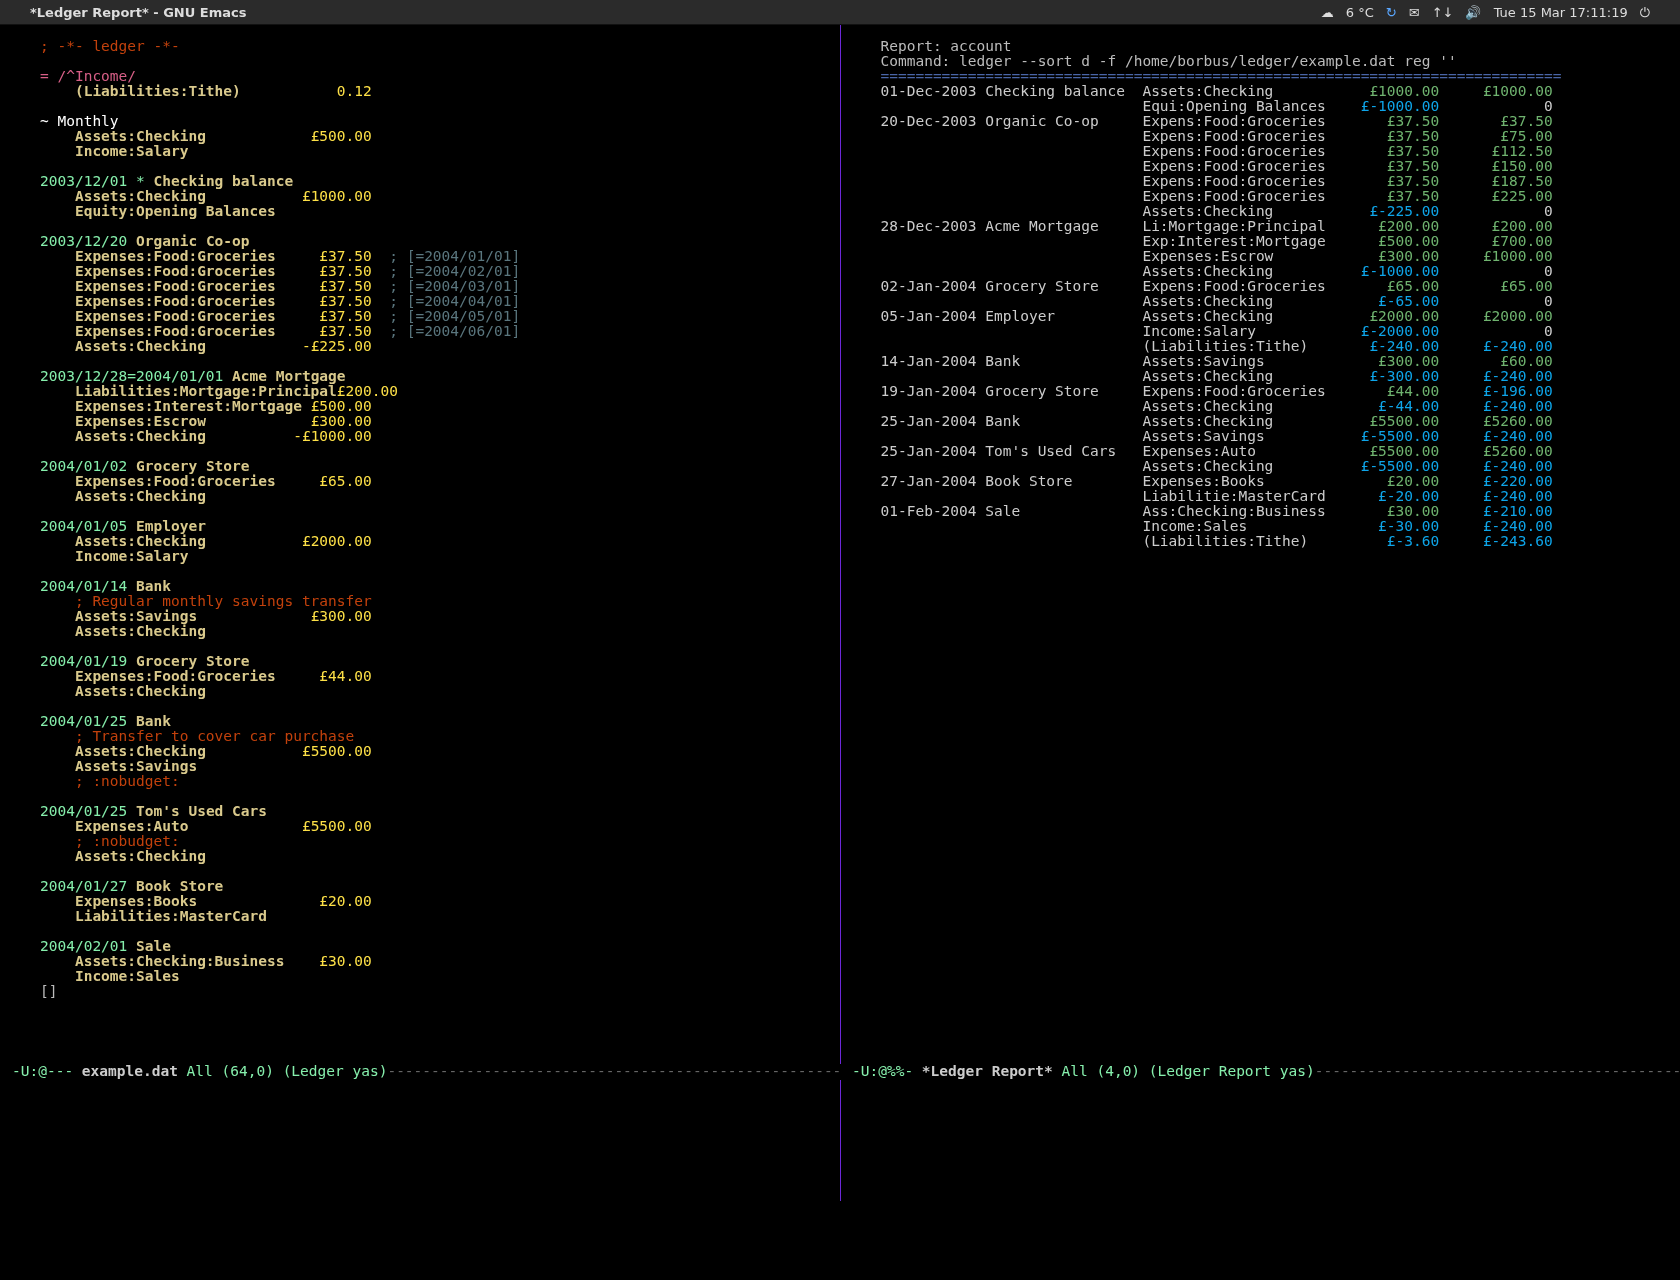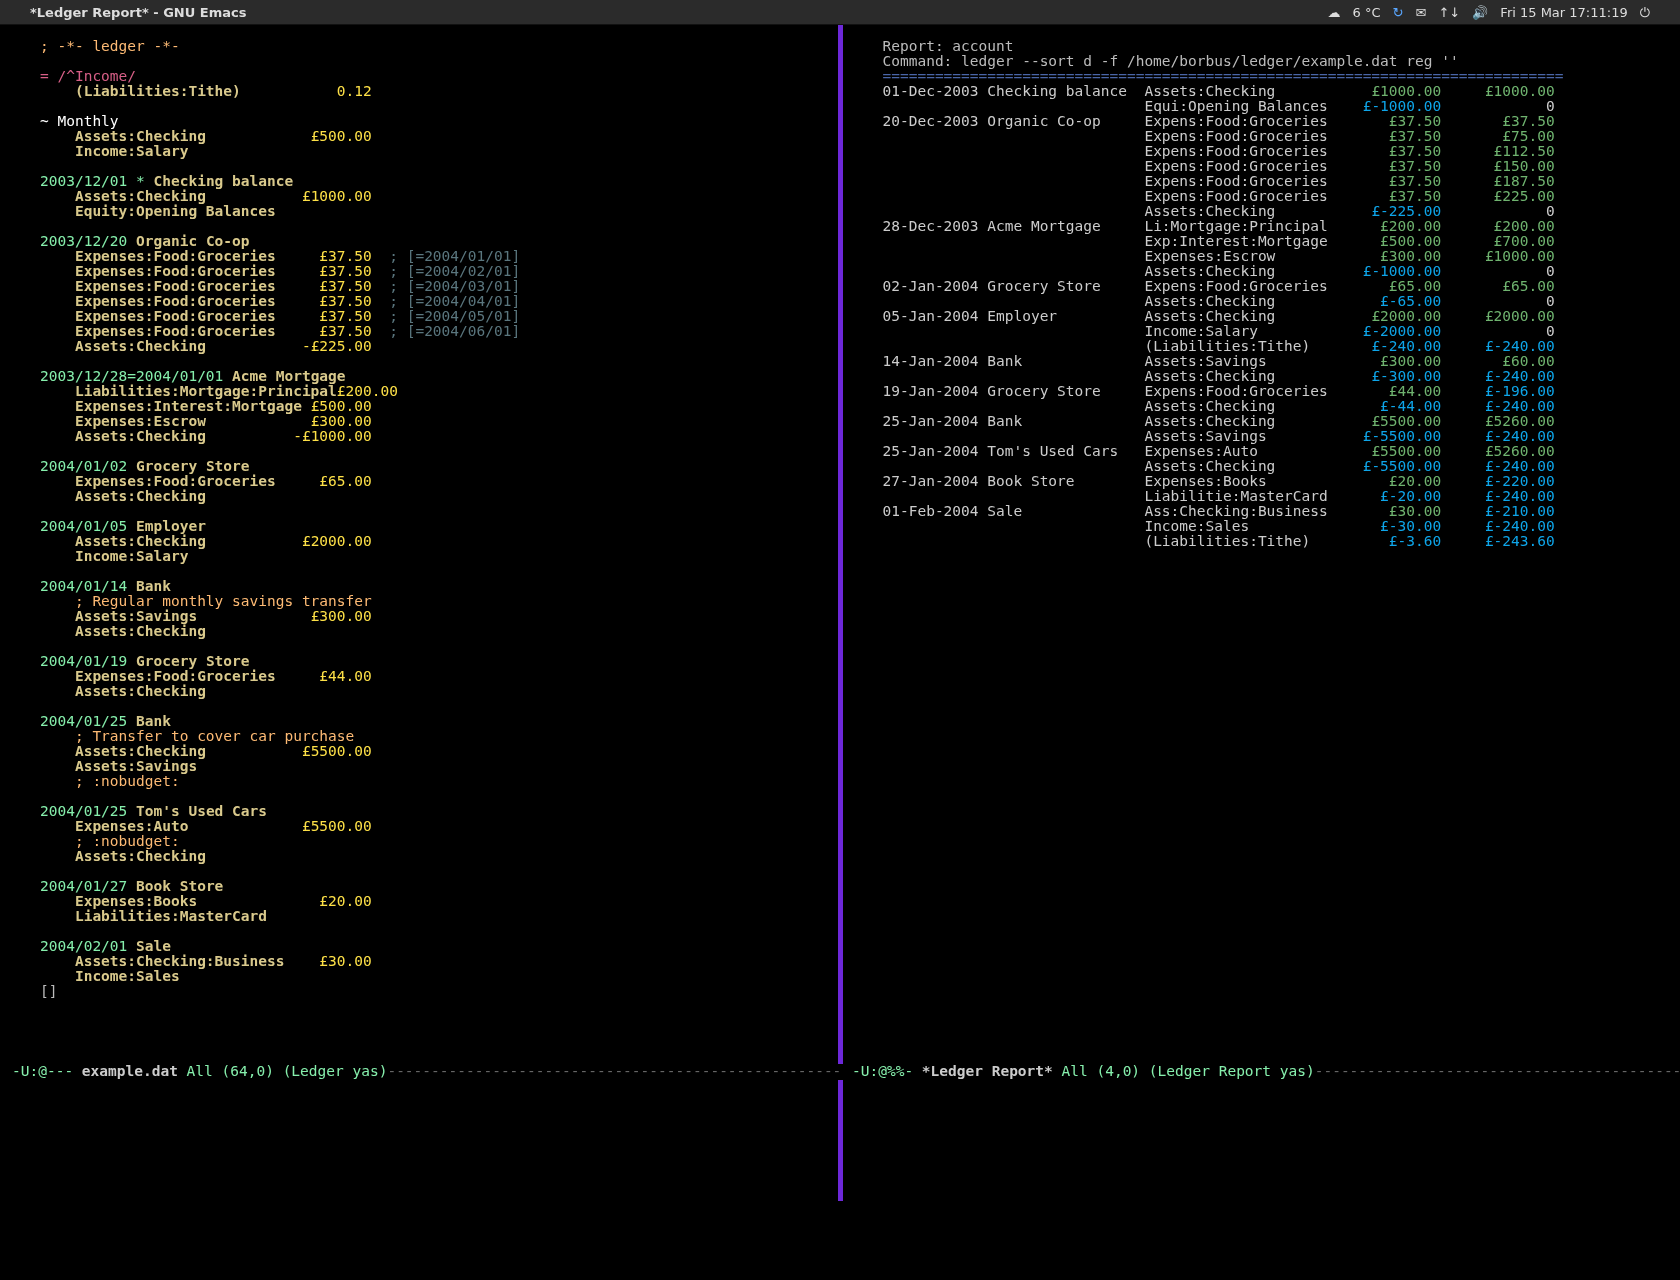--- a/index.html
+++ b/index.html
@@ -3,27 +3,27 @@
 <meta charset="utf-8">
 <style>
   html,body{margin:0;padding:0;width:1680px;height:1280px;background:#000;overflow:hidden}
   body{font-family:"DejaVu Sans Mono","Liberation Mono",monospace;font-size:14.5px;line-height:15px;color:#bbb}
   .screen{position:relative;width:1680px;height:1152px;background:#000}
   .titlebar{height:24px;background:#2b2b2b;display:flex;align-items:center;justify-content:space-between;padding:0 30px 0 30px;color:#ddd;font-family:"DejaVu Sans",sans-serif;font-size:13px;border-bottom:1px solid #111}
   .title-left{font-weight:bold}
   .tray{display:flex;align-items:center;gap:12px;color:#ddd}
   .editor{display:flex;height:1176px}
   .pane{flex:1;height:100%;overflow:hidden;padding:14px 20px 0 40px;box-sizing:border-box;white-space:pre}
-  .pane.right{border-left:5px solid #6d28d9}
+  .pane.right{border-left:1px solid #6d28d9}
   .modeline{position:absolute;bottom:72px;left:0;right:0;height:16px;display:flex;color:#9fb9c6;background:#000;font-size:14.5px}
   .modeline .half{flex:1;padding-left:12px;white-space:nowrap;overflow:hidden}
   .dash{color:#666}
 
   
-  .c-comment{color:#fdba74}
+  .c-comment{color:#c2410c}
   .c-magenta{color:#d75f87}
   .c-cyan{color:#ffffff}
   .c-bold{color:#d9c98c;font-weight:bold}
   .c-date{color:#86efac}
   .c-amount{color:#fde047}
   .c-effdate{color:#5a767e}
   .c-grey{color:#bbb}
   .c-white{color:#ccc}
   .c-green{color:#6fb36f}
   .c-red{color:#0ea5e9}
@@ -39,21 +39,21 @@
 
   <div class="titlebar">
     <span class="title-left">*Ledger Report* - GNU Emacs</span>
     <span class="tray">
       <span>☁</span>
       <span>6 °C</span>
       <span style="color:#5aa7ff">↻</span>
       <span>✉</span>
       <span>↑↓</span>
       <span>🔊</span>
-      <span>Fri 15 Mar 17:11:19</span>
+      <span>Tue 15 Mar 17:11:19</span>
       <span>⏻</span>
     </span>
   </div>
 
   <div class="editor">
     <div class="pane" id="left-pane"><div class="line"><span class="c-comment">; -*- ledger -*-</span></div><div class="line">&nbsp;</div><div class="line"><span class="c-magenta">= /^Income/</span></div><div class="line">    <span class="c-bold">(Liabilities:Tithe)         </span><span class="c-amount">  0.12</span></div><div class="line">&nbsp;</div><div class="line"><span class="c-cyan">~ Monthly</span></div><div class="line">    <span class="c-bold">Assets:Checking          </span><span class="c-amount">  £500.00</span></div><div class="line">    <span class="c-bold">Income:Salary            </span><span class="c-amount">         </span></div><div class="line">&nbsp;</div><div class="line"><span class="c-date">2003/12/01 *</span> <span class="c-bold">Checking balance</span></div><div class="line">    <span class="c-bold">Assets:Checking</span><span class="c-amount">           £1000.00</span></div><div class="line">    <span class="c-bold">Equity:Opening Balances</span><span class="c-amount"></span></div><div class="line">&nbsp;</div><div class="line"><span class="c-date">2003/12/20</span> <span class="c-bold">Organic Co-op</span></div><div class="line">    <span class="c-bold">Expenses:Food:Groceries</span><span class="c-amount">     £37.50</span><span class="c-effdate">  ; [=2004/01/01]</span></div><div class="line">    <span class="c-bold">Expenses:Food:Groceries</span><span class="c-amount">     £37.50</span><span class="c-effdate">  ; [=2004/02/01]</span></div><div class="line">    <span class="c-bold">Expenses:Food:Groceries</span><span class="c-amount">     £37.50</span><span class="c-effdate">  ; [=2004/03/01]</span></div><div class="line">    <span class="c-bold">Expenses:Food:Groceries</span><span class="c-amount">     £37.50</span><span class="c-effdate">  ; [=2004/04/01]</span></div><div class="line">    <span class="c-bold">Expenses:Food:Groceries</span><span class="c-amount">     £37.50</span><span class="c-effdate">  ; [=2004/05/01]</span></div><div class="line">    <span class="c-bold">Expenses:Food:Groceries</span><span class="c-amount">     £37.50</span><span class="c-effdate">  ; [=2004/06/01]</span></div><div class="line">    <span class="c-bold">Assets:Checking</span><span class="c-amount">           -£225.00</span></div><div class="line">&nbsp;</div><div class="line"><span class="c-date">2003/12/28=2004/01/01</span> <span class="c-bold">Acme Mortgage</span></div><div class="line">    <span class="c-bold">Liabilities:Mortgage:Principal</span><span class="c-amount">£200.00</span></div><div class="line">    <span class="c-bold">Expenses:Interest:Mortgage</span><span class="c-amount"> £500.00</span></div><div class="line">    <span class="c-bold">Expenses:Escrow</span><span class="c-amount">            £300.00</span></div><div class="line">    <span class="c-bold">Assets:Checking</span><span class="c-amount">          -£1000.00</span></div><div class="line">&nbsp;</div><div class="line"><span class="c-date">2004/01/02</span> <span class="c-bold">Grocery Store</span></div><div class="line">    <span class="c-bold">Expenses:Food:Groceries</span><span class="c-amount">     £65.00</span></div><div class="line">    <span class="c-bold">Assets:Checking</span><span class="c-amount"></span></div><div class="line">&nbsp;</div><div class="line"><span class="c-date">2004/01/05</span> <span class="c-bold">Employer</span></div><div class="line">    <span class="c-bold">Assets:Checking</span><span class="c-amount">           £2000.00</span></div><div class="line">    <span class="c-bold">Income:Salary</span><span class="c-amount"></span></div><div class="line">&nbsp;</div><div class="line"><span class="c-date">2004/01/14</span> <span class="c-bold">Bank</span></div><div class="line">    <span class="c-comment">; Regular monthly savings transfer</span></div><div class="line">    <span class="c-bold">Assets:Savings</span><span class="c-amount">             £300.00</span></div><div class="line">    <span class="c-bold">Assets:Checking</span><span class="c-amount"></span></div><div class="line">&nbsp;</div><div class="line"><span class="c-date">2004/01/19</span> <span class="c-bold">Grocery Store</span></div><div class="line">    <span class="c-bold">Expenses:Food:Groceries</span><span class="c-amount">     £44.00</span></div><div class="line">    <span class="c-bold">Assets:Checking</span><span class="c-amount"></span></div><div class="line">&nbsp;</div><div class="line"><span class="c-date">2004/01/25</span> <span class="c-bold">Bank</span></div><div class="line">    <span class="c-comment">; Transfer to cover car purchase</span></div><div class="line">    <span class="c-bold">Assets:Checking</span><span class="c-amount">           £5500.00</span></div><div class="line">    <span class="c-bold">Assets:Savings</span><span class="c-amount"></span></div><div class="line">    <span class="c-comment">; :nobudget:</span></div><div class="line">&nbsp;</div><div class="line"><span class="c-date">2004/01/25</span> <span class="c-bold">Tom's Used Cars</span></div><div class="line">    <span class="c-bold">Expenses:Auto</span><span class="c-amount">             £5500.00</span></div><div class="line">    <span class="c-comment">; :nobudget:</span></div><div class="line">    <span class="c-bold">Assets:Checking</span></div><div class="line">&nbsp;</div><div class="line"><span class="c-date">2004/01/27</span> <span class="c-bold">Book Store</span></div><div class="line">    <span class="c-bold">Expenses:Books</span><span class="c-amount">              £20.00</span></div><div class="line">    <span class="c-bold">Liabilities:MasterCard</span><span class="c-amount"></span></div><div class="line">&nbsp;</div><div class="line"><span class="c-date">2004/02/01</span> <span class="c-bold">Sale</span></div><div class="line">    <span class="c-bold">Assets:Checking:Business</span><span class="c-amount">    £30.00</span></div><div class="line">    <span class="c-bold">Income:Sales</span><span class="c-amount"></span></div><div class="line"><span class="c-grey">[]</span></div></div>
     <div class="pane right" id="right-pane"><div class="line"><span class="r-header">Report: account</span></div><div class="line"><span class="r-header">Command: ledger --sort d -f /home/borbus/ledger/example.dat reg ''</span></div><div class="line"><span class="hr-line">==============================================================================</span></div><div class="line"><span class="c-white">01-Dec-2003 </span><span class="c-white">Checking balance  </span><span class="c-white">Assets:Checking       </span><span class="c-green">    £1000.00</span><span class="c-green">     £1000.00</span></div><div class="line"><span class="c-white">            </span><span class="c-white">                  </span><span class="c-white">Equi:Opening Balances </span><span class="c-red">   £-1000.00</span><span class="c-white">            0</span></div><div class="line"><span class="c-white">20-Dec-2003 </span><span class="c-white">Organic Co-op     </span><span class="c-white">Expens:Food:Groceries </span><span class="c-green">      £37.50</span><span class="c-green">       £37.50</span></div><div class="line"><span class="c-white">            </span><span class="c-white">                  </span><span class="c-white">Expens:Food:Groceries </span><span class="c-green">      £37.50</span><span class="c-green">       £75.00</span></div><div class="line"><span class="c-white">            </span><span class="c-white">                  </span><span class="c-white">Expens:Food:Groceries </span><span class="c-green">      £37.50</span><span class="c-green">      £112.50</span></div><div class="line"><span class="c-white">            </span><span class="c-white">                  </span><span class="c-white">Expens:Food:Groceries </span><span class="c-green">      £37.50</span><span class="c-green">      £150.00</span></div><div class="line"><span class="c-white">            </span><span class="c-white">                  </span><span class="c-white">Expens:Food:Groceries </span><span class="c-green">      £37.50</span><span class="c-green">      £187.50</span></div><div class="line"><span class="c-white">            </span><span class="c-white">                  </span><span class="c-white">Expens:Food:Groceries </span><span class="c-green">      £37.50</span><span class="c-green">      £225.00</span></div><div class="line"><span class="c-white">            </span><span class="c-white">                  </span><span class="c-white">Assets:Checking       </span><span class="c-red">    £-225.00</span><span class="c-white">            0</span></div><div class="line"><span class="c-white">28-Dec-2003 </span><span class="c-white">Acme Mortgage     </span><span class="c-white">Li:Mortgage:Principal </span><span class="c-green">     £200.00</span><span class="c-green">      £200.00</span></div><div class="line"><span class="c-white">            </span><span class="c-white">                  </span><span class="c-white">Exp:Interest:Mortgage </span><span class="c-green">     £500.00</span><span class="c-green">      £700.00</span></div><div class="line"><span class="c-white">            </span><span class="c-white">                  </span><span class="c-white">Expenses:Escrow       </span><span class="c-green">     £300.00</span><span class="c-green">     £1000.00</span></div><div class="line"><span class="c-white">            </span><span class="c-white">                  </span><span class="c-white">Assets:Checking       </span><span class="c-red">   £-1000.00</span><span class="c-white">            0</span></div><div class="line"><span class="c-white">02-Jan-2004 </span><span class="c-white">Grocery Store     </span><span class="c-white">Expens:Food:Groceries </span><span class="c-green">      £65.00</span><span class="c-green">       £65.00</span></div><div class="line"><span class="c-white">            </span><span class="c-white">                  </span><span class="c-white">Assets:Checking       </span><span class="c-red">     £-65.00</span><span class="c-white">            0</span></div><div class="line"><span class="c-white">05-Jan-2004 </span><span class="c-white">Employer          </span><span class="c-white">Assets:Checking       </span><span class="c-green">    £2000.00</span><span class="c-green">     £2000.00</span></div><div class="line"><span class="c-white">            </span><span class="c-white">                  </span><span class="c-white">Income:Salary         </span><span class="c-red">   £-2000.00</span><span class="c-white">            0</span></div><div class="line"><span class="c-white">            </span><span class="c-white">                  </span><span class="c-white">(Liabilities:Tithe)   </span><span class="c-red">    £-240.00</span><span class="c-red">     £-240.00</span></div><div class="line"><span class="c-white">14-Jan-2004 </span><span class="c-white">Bank              </span><span class="c-white">Assets:Savings        </span><span class="c-green">     £300.00</span><span class="c-green">       £60.00</span></div><div class="line"><span class="c-white">            </span><span class="c-white">                  </span><span class="c-white">Assets:Checking       </span><span class="c-red">    £-300.00</span><span class="c-red">     £-240.00</span></div><div class="line"><span class="c-white">19-Jan-2004 </span><span class="c-white">Grocery Store     </span><span class="c-white">Expens:Food:Groceries </span><span class="c-green">      £44.00</span><span class="c-red">     £-196.00</span></div><div class="line"><span class="c-white">            </span><span class="c-white">                  </span><span class="c-white">Assets:Checking       </span><span class="c-red">     £-44.00</span><span class="c-red">     £-240.00</span></div><div class="line"><span class="c-white">25-Jan-2004 </span><span class="c-white">Bank              </span><span class="c-white">Assets:Checking       </span><span class="c-green">    £5500.00</span><span class="c-green">     £5260.00</span></div><div class="line"><span class="c-white">            </span><span class="c-white">                  </span><span class="c-white">Assets:Savings        </span><span class="c-red">   £-5500.00</span><span class="c-red">     £-240.00</span></div><div class="line"><span class="c-white">25-Jan-2004 </span><span class="c-white">Tom's Used Cars   </span><span class="c-white">Expenses:Auto         </span><span class="c-green">    £5500.00</span><span class="c-green">     £5260.00</span></div><div class="line"><span class="c-white">            </span><span class="c-white">                  </span><span class="c-white">Assets:Checking       </span><span class="c-red">   £-5500.00</span><span class="c-red">     £-240.00</span></div><div class="line"><span class="c-white">27-Jan-2004 </span><span class="c-white">Book Store        </span><span class="c-white">Expenses:Books        </span><span class="c-green">      £20.00</span><span class="c-red">     £-220.00</span></div><div class="line"><span class="c-white">            </span><span class="c-white">                  </span><span class="c-white">Liabilitie:MasterCard </span><span class="c-red">     £-20.00</span><span class="c-red">     £-240.00</span></div><div class="line"><span class="c-white">01-Feb-2004 </span><span class="c-white">Sale              </span><span class="c-white">Ass:Checking:Business </span><span class="c-green">      £30.00</span><span class="c-red">     £-210.00</span></div><div class="line"><span class="c-white">            </span><span class="c-white">                  </span><span class="c-white">Income:Sales          </span><span class="c-red">     £-30.00</span><span class="c-red">     £-240.00</span></div><div class="line"><span class="c-white">            </span><span class="c-white">                  </span><span class="c-white">(Liabilities:Tithe)   </span><span class="c-red">      £-3.60</span><span class="c-red">     £-243.60</span></div></div>
   </div>
 
   <div class="modeline">

